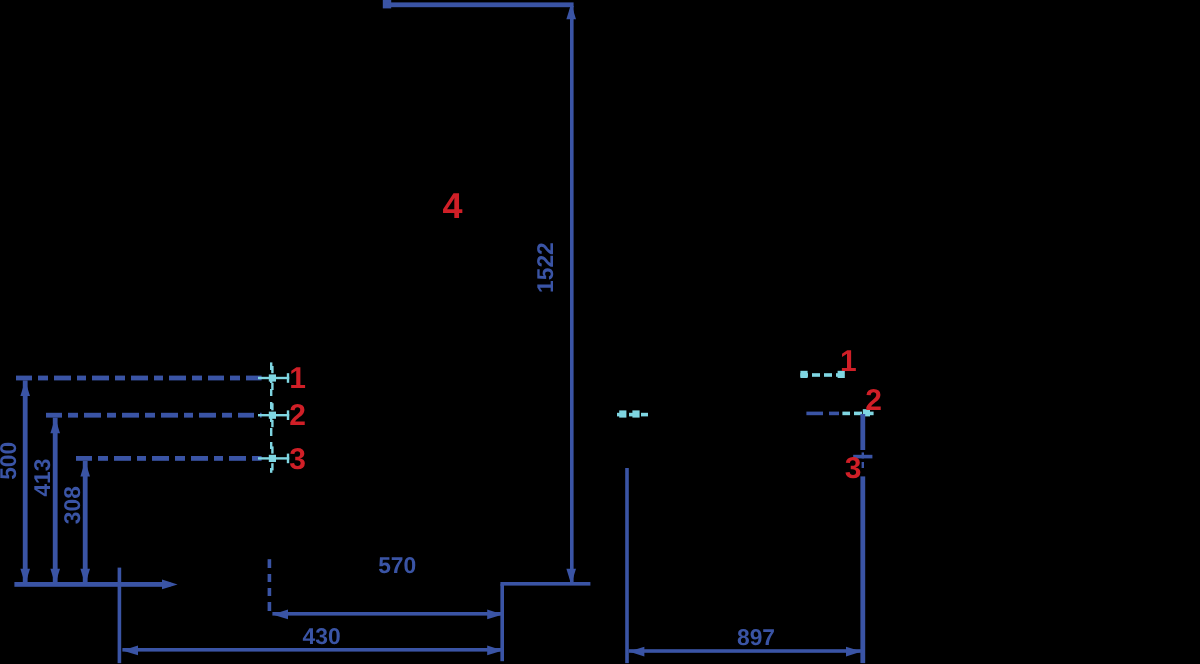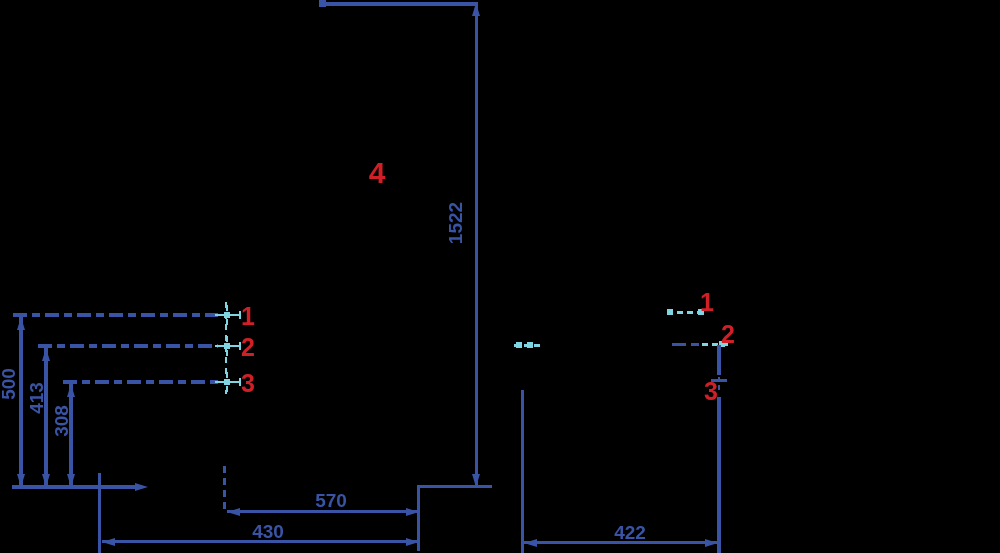--- a/index.html
+++ b/index.html
@@ -106,21 +106,21 @@
     <div class="abs a-rt" style="left:135px;top:483px"></div>
 
     <div class="abs blue" style="left:417px;top:485px;width:75px;height:3px"></div>
     <div class="abs blue" style="left:417px;top:487px;width:3px;height:64px"></div>
 
     <div class="abs blue" style="left:98px;top:473px;width:3px;height:80px"></div>
 
     <div class="abs blue" style="left:227px;top:510px;width:192px;height:3px"></div>
     <div class="abs a-lt" style="left:227px;top:508px"></div>
     <div class="abs a-rt" style="left:406px;top:508px"></div>
-    <div class="txt" style="left:331px;top:500px">570</div>
+    <div class="txt" style="left:331px;top:472px">570</div>
 
     <div class="abs blue" style="left:102px;top:540px;width:317px;height:3px"></div>
     <div class="abs a-lt" style="left:102px;top:538px"></div>
     <div class="abs a-rt" style="left:406px;top:538px"></div>
     <div class="txt" style="left:268px;top:531px">430</div>
   </div>
 
   <div class="layer">
 
     <div class="abs dash-h-cyan" style="left:514px;top:344px;width:28px;height:3px"></div>
@@ -142,16 +142,16 @@
     <div class="abs blue" style="left:718px;top:385px;width:2px;height:5px"></div>
     <div class="abs blue" style="left:711px;top:379px;width:16px;height:3px"></div>
     <div class="abs blue" style="left:717px;top:397px;width:4px;height:156px"></div>
     <div class="red-label" style="left:711px;top:391px">3</div>
 
     <div class="abs blue" style="left:521px;top:390px;width:3px;height:163px"></div>
 
     <div class="abs blue" style="left:524px;top:541px;width:194px;height:3px"></div>
     <div class="abs a-lt" style="left:524px;top:539px"></div>
     <div class="abs a-rt" style="left:705px;top:539px"></div>
-    <div class="txt" style="left:630px;top:532px">422</div>
+    <div class="txt" style="left:630px;top:532px">897</div>
   </div>
 
 </div>
 
 </body></html>

